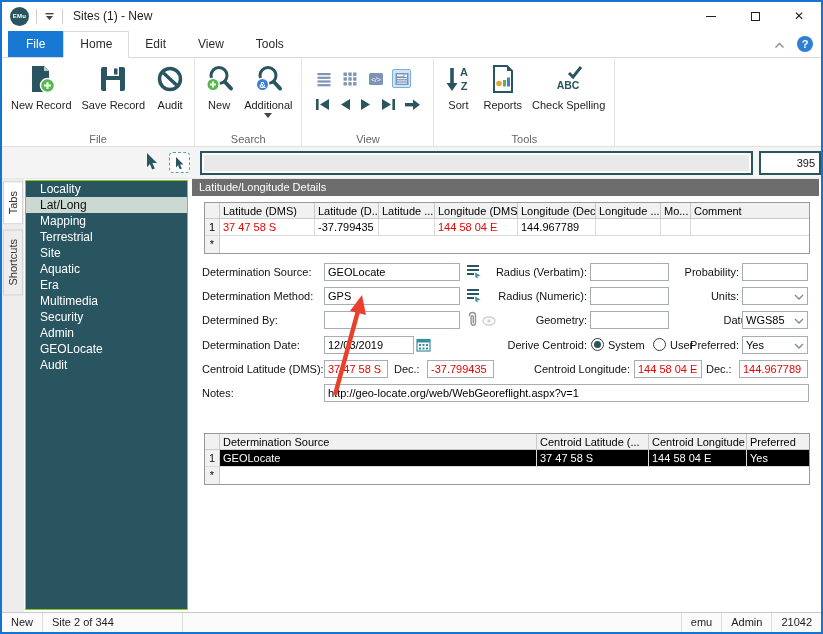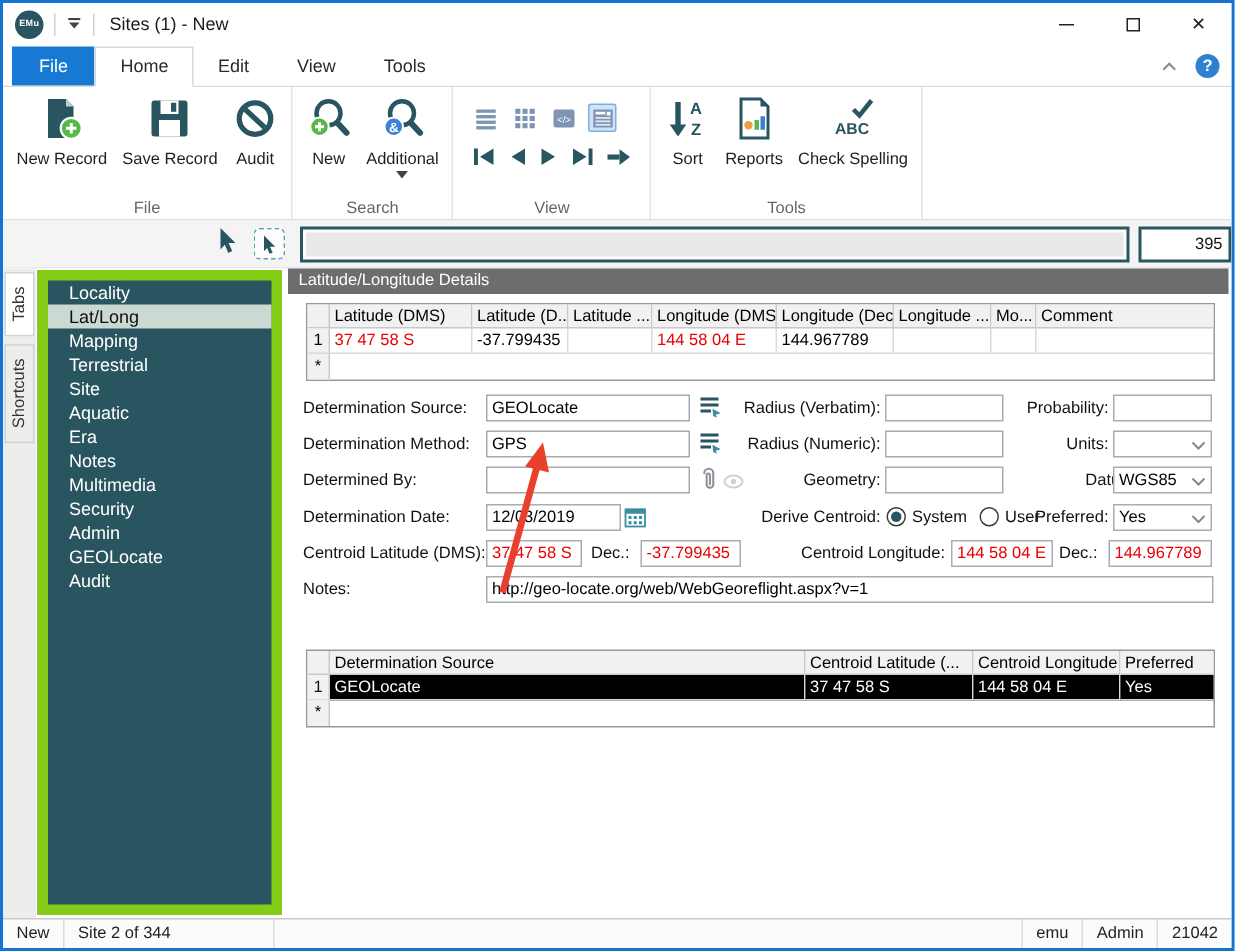--- a/index.html
+++ b/index.html
@@ -39,21 +39,21 @@
   .pointer-btns{display:flex;gap:9px;align-items:center;margin-left:142px}
   .select-box{width:21px;height:21px;border:1.6px dashed #57a0ab;border-radius:4px;display:flex;align-items:center;justify-content:center;background:#fdfdfd}
   .record-bar{width:553px;height:24px;border:2px solid #28555f;background:#fff;padding:2px;margin-left:10px}
   .record-bar-inner{width:100%;height:100%;background:#e9e9e9}
   .count-box{width:62px;height:24px;border:2px solid #28555f;background:#fff;font-size:11px;color:#111;display:flex;align-items:center;justify-content:flex-end;padding-right:4px;margin-left:6px}
   
   .main{display:flex;height:433px;background:#fff}
   .tabstrip{width:22px;background:#ededed;display:flex;flex-direction:column;align-items:center;padding-top:2px;gap:5px}
   .vtab{writing-mode:vertical-rl;transform:rotate(180deg);font-size:11px;color:#333;padding:9px 3px;background:#ededed;border:1px solid #d2d2d2}
   .vtab.active{background:#fff}
-  .sidebar{width:163px;background:#28555f;border:7px solid #84cc16;margin:1px 0 2px 1px}
+  .sidebar{width:163px;background:#28555f;border:1px solid #84cc16;margin:1px 0 2px 1px}
   .sitem{height:16px;line-height:16px;padding-left:14px;font-size:12px;color:#fff;white-space:nowrap}
   .sitem.selected{background:#ccd8d2;color:#101010}
   .content{position:relative;width:627px;margin-left:4px;font-size:11px}
   .secbar{position:absolute;left:0;width:627px;height:17px;background:#6d6d6d;color:#fff;font-size:11px;line-height:17px;padding-left:7px}
   .grid{position:absolute;left:12px;border:1px solid #989898;background:#fff}
   .grow{display:flex}
   .gcell{border-right:1px solid #dadada;border-bottom:1px solid #dadada;padding:1px 3px;height:17px;line-height:14px;overflow:hidden;white-space:nowrap;font-size:11px}
   .ghead .gcell{background:#f1f1f1;border-right:1px solid #c9c9c9;border-bottom:1px solid #c9c9c9;height:16px}
   .rowhead{background:#f1f1f1;border-right:1px solid #c9c9c9;text-align:center;padding:1px 0}
   .selrow .gcell{background:#000;color:#fff}
@@ -294,21 +294,20 @@
     </div>
 
     <div class="sidebar">
       <div class="sitem">Locality</div>
       <div class="sitem selected">Lat/Long</div>
       <div class="sitem">Mapping</div>
       <div class="sitem">Terrestrial</div>
       <div class="sitem">Site</div>
       <div class="sitem">Aquatic</div>
       <div class="sitem">Era</div>
-      <div class="sitem">Notes</div>
       <div class="sitem">Multimedia</div>
       <div class="sitem">Security</div>
       <div class="sitem">Admin</div>
       <div class="sitem">GEOLocate</div>
       <div class="sitem">Audit</div>
     </div>
 
     <div class="content">
 
       <div class="secbar" style="top:0">Latitude/Longitude Details</div>

